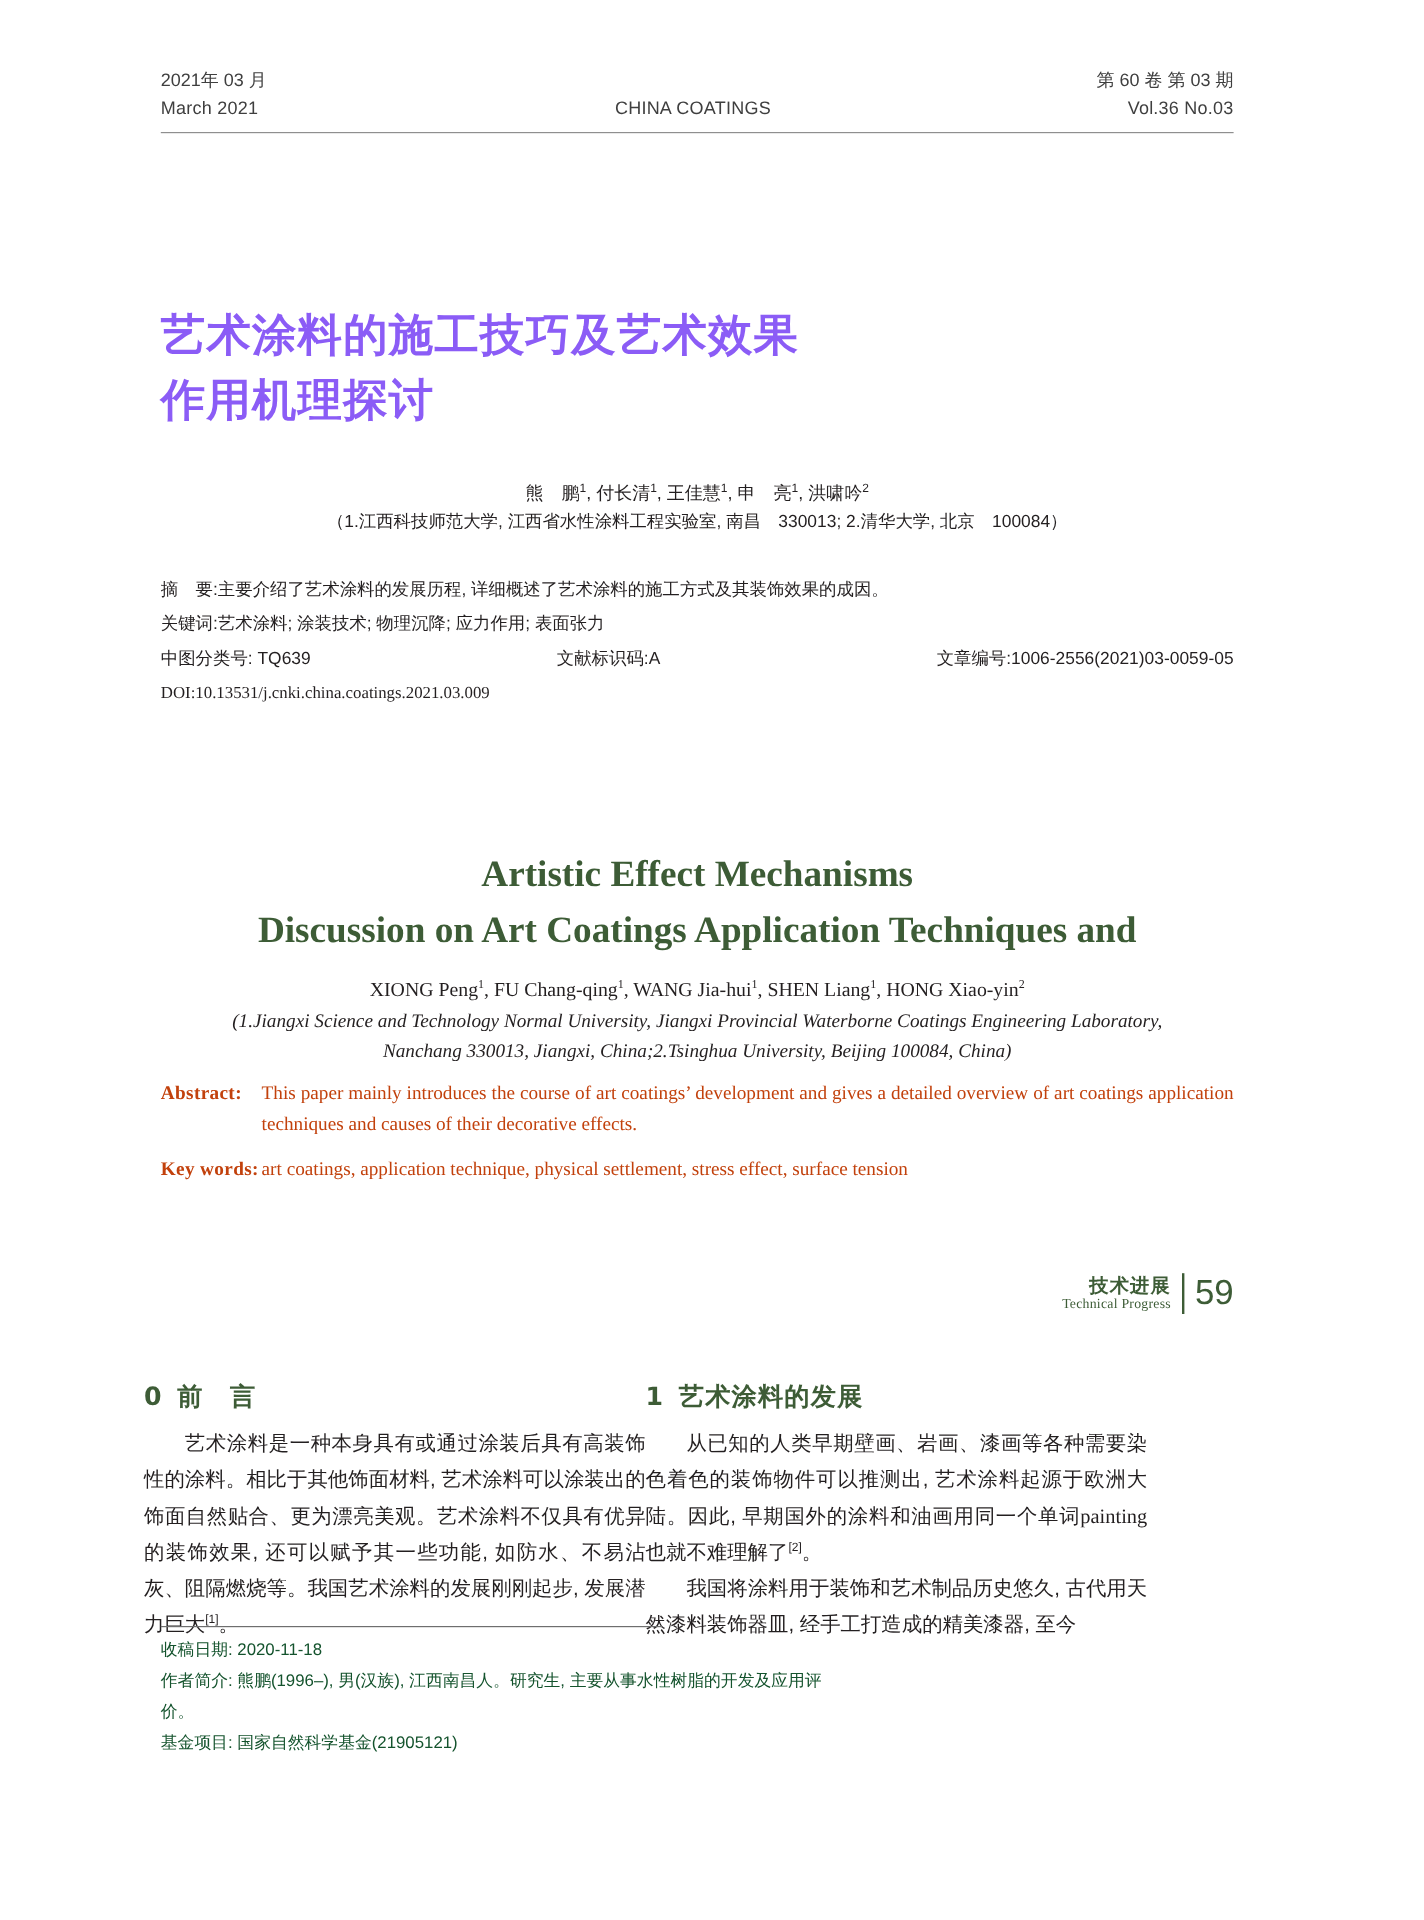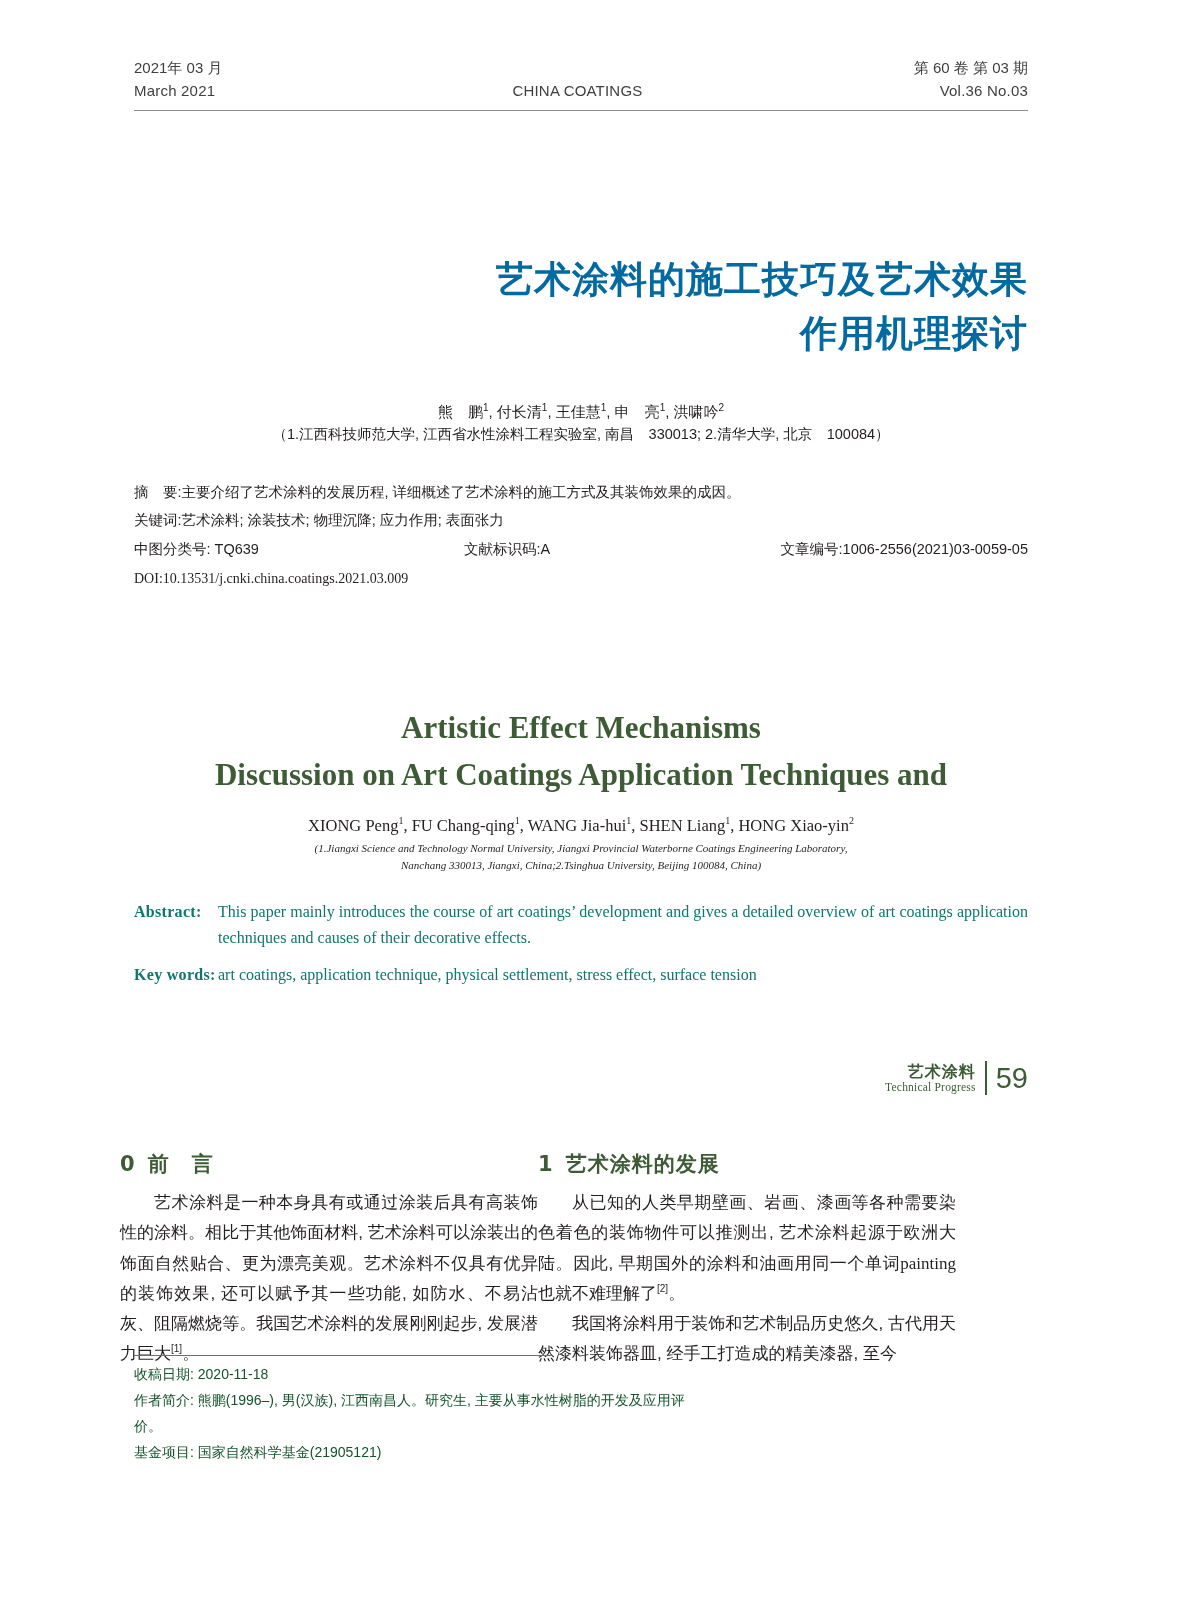--- a/index.html
+++ b/index.html
@@ -51,26 +51,26 @@
     height: 1px;
     background: #8f8f8f;
   }
 
   
   .cn-title {
     position: absolute;
     left: 134px;
     top: 253px;
     width: 894px;
-    text-align: right;
+    text-align: left;
     font-family: "DejaVu Sans", sans-serif;
     font-weight: bold;
     font-size: 37px;
     line-height: 1.45;
-    color: #0369a1;
+    color: #8b5cf6;
     letter-spacing: 1px;
   }
   .cn-authors {
     position: absolute;
     left: 134px;
     top: 398px;
     width: 894px;
     text-align: center;
     font-size: 15px;
     color: #231f20;
@@ -141,34 +141,34 @@
   }
   .en-authors sup { font-size: 10px; vertical-align: super; }
   .en-affil {
     position: absolute;
     left: 152px;
     top: 840px;
     width: 858px;
     text-align: center;
     font-family: "Liberation Serif", serif;
     font-style: italic;
-    font-size: 11px;
+    font-size: 16px;
     line-height: 1.55;
     color: #231f20;
   }
 
   .en-abstract {
     position: absolute;
     left: 134px;
     top: 899px;
     width: 894px;
     font-family: "Liberation Serif", serif;
     font-size: 16px;
     line-height: 1.6;
-    color: #0f766e;
+    color: #c2410c;
   }
   .en-abstract .blk { display: flex; margin-bottom: 12px; }
   .en-abstract .lbl {
     font-weight: bold;
     white-space: nowrap;
     width: 84px;
     flex: none;
     letter-spacing: 0.3px;
   }
   .en-abstract .txt { flex: 1; text-align: justify; }
@@ -344,20 +344,20 @@
 
   <div class="footnote-rule"></div>
   <div class="footnotes">
     <div>收稿日期: 2020-11-18</div>
     <div>作者简介: 熊鹏(1996–), 男(汉族), 江西南昌人。研究生, 主要从事水性树脂的开发及应用评价。</div>
     <div>基金项目: 国家自然科学基金(21905121)</div>
   </div>
 
   <div class="folio">
     <div class="folio-label">
-      <div class="folio-cn">艺术涂料</div>
+      <div class="folio-cn">技术进展</div>
       <div class="folio-en">Technical Progress</div>
     </div>
     <div class="folio-bar"></div>
     <div class="folio-num">59</div>
   </div>
 
 </div>
 
 </body></html>

